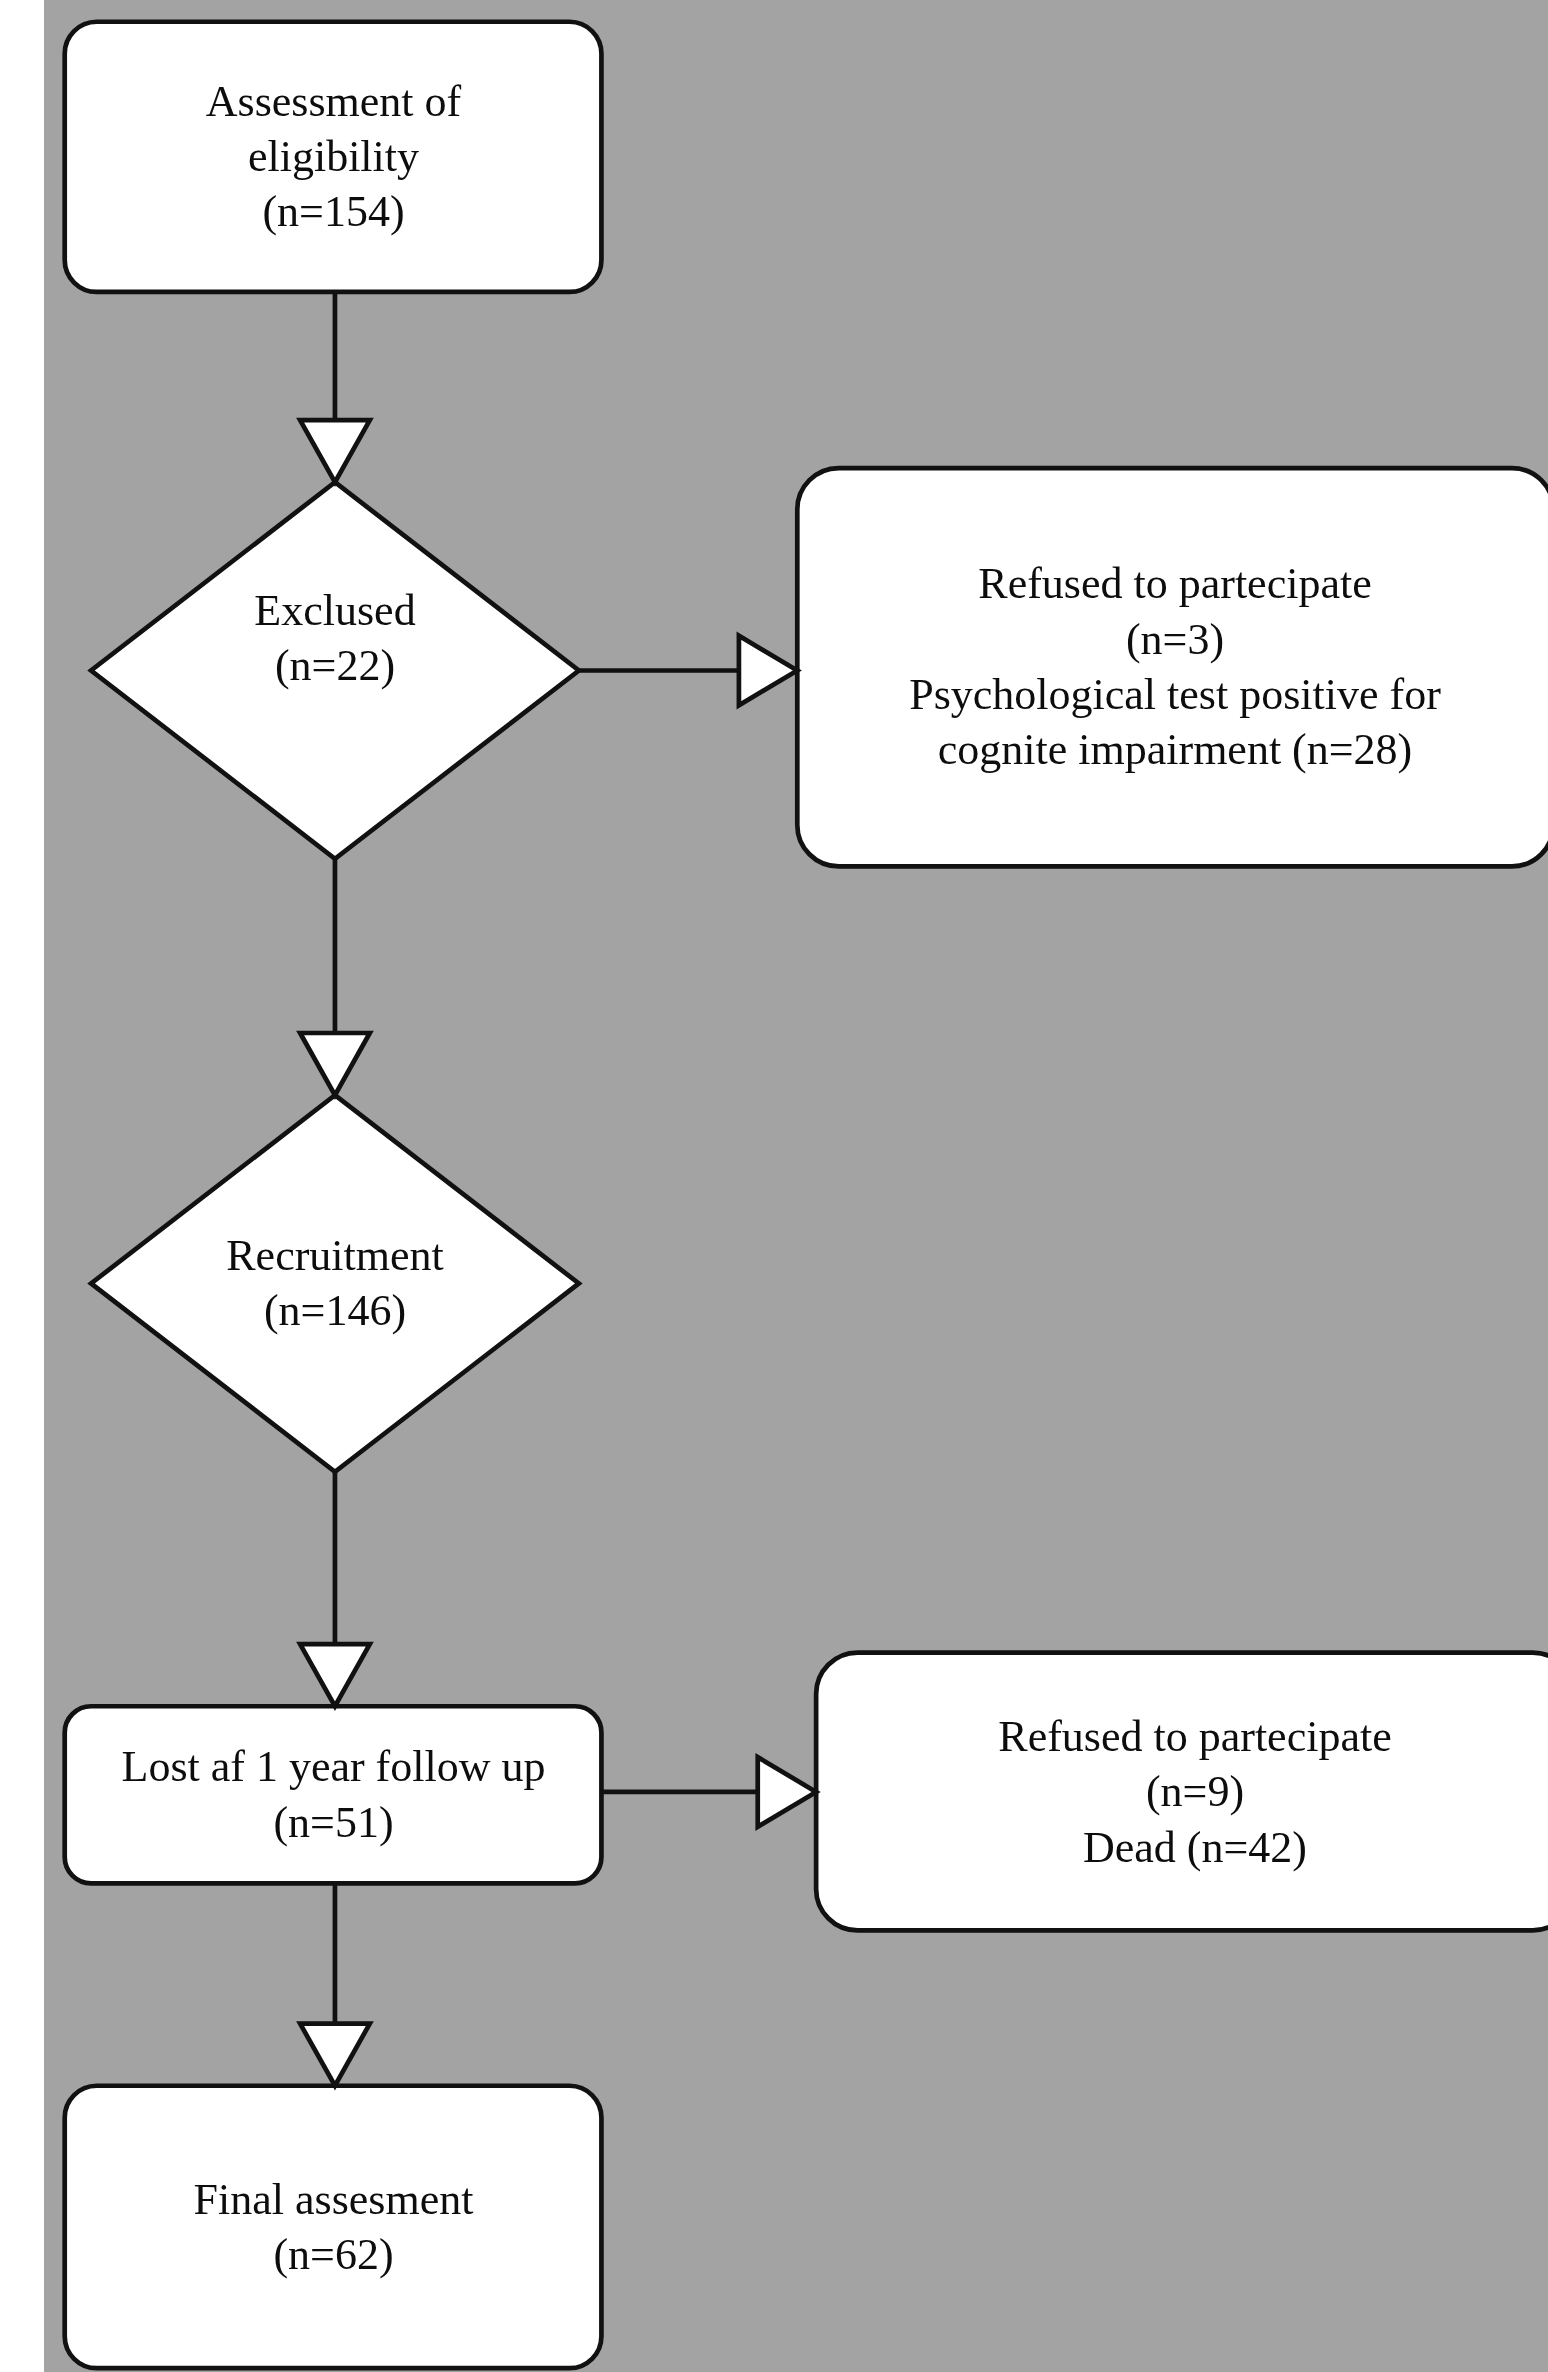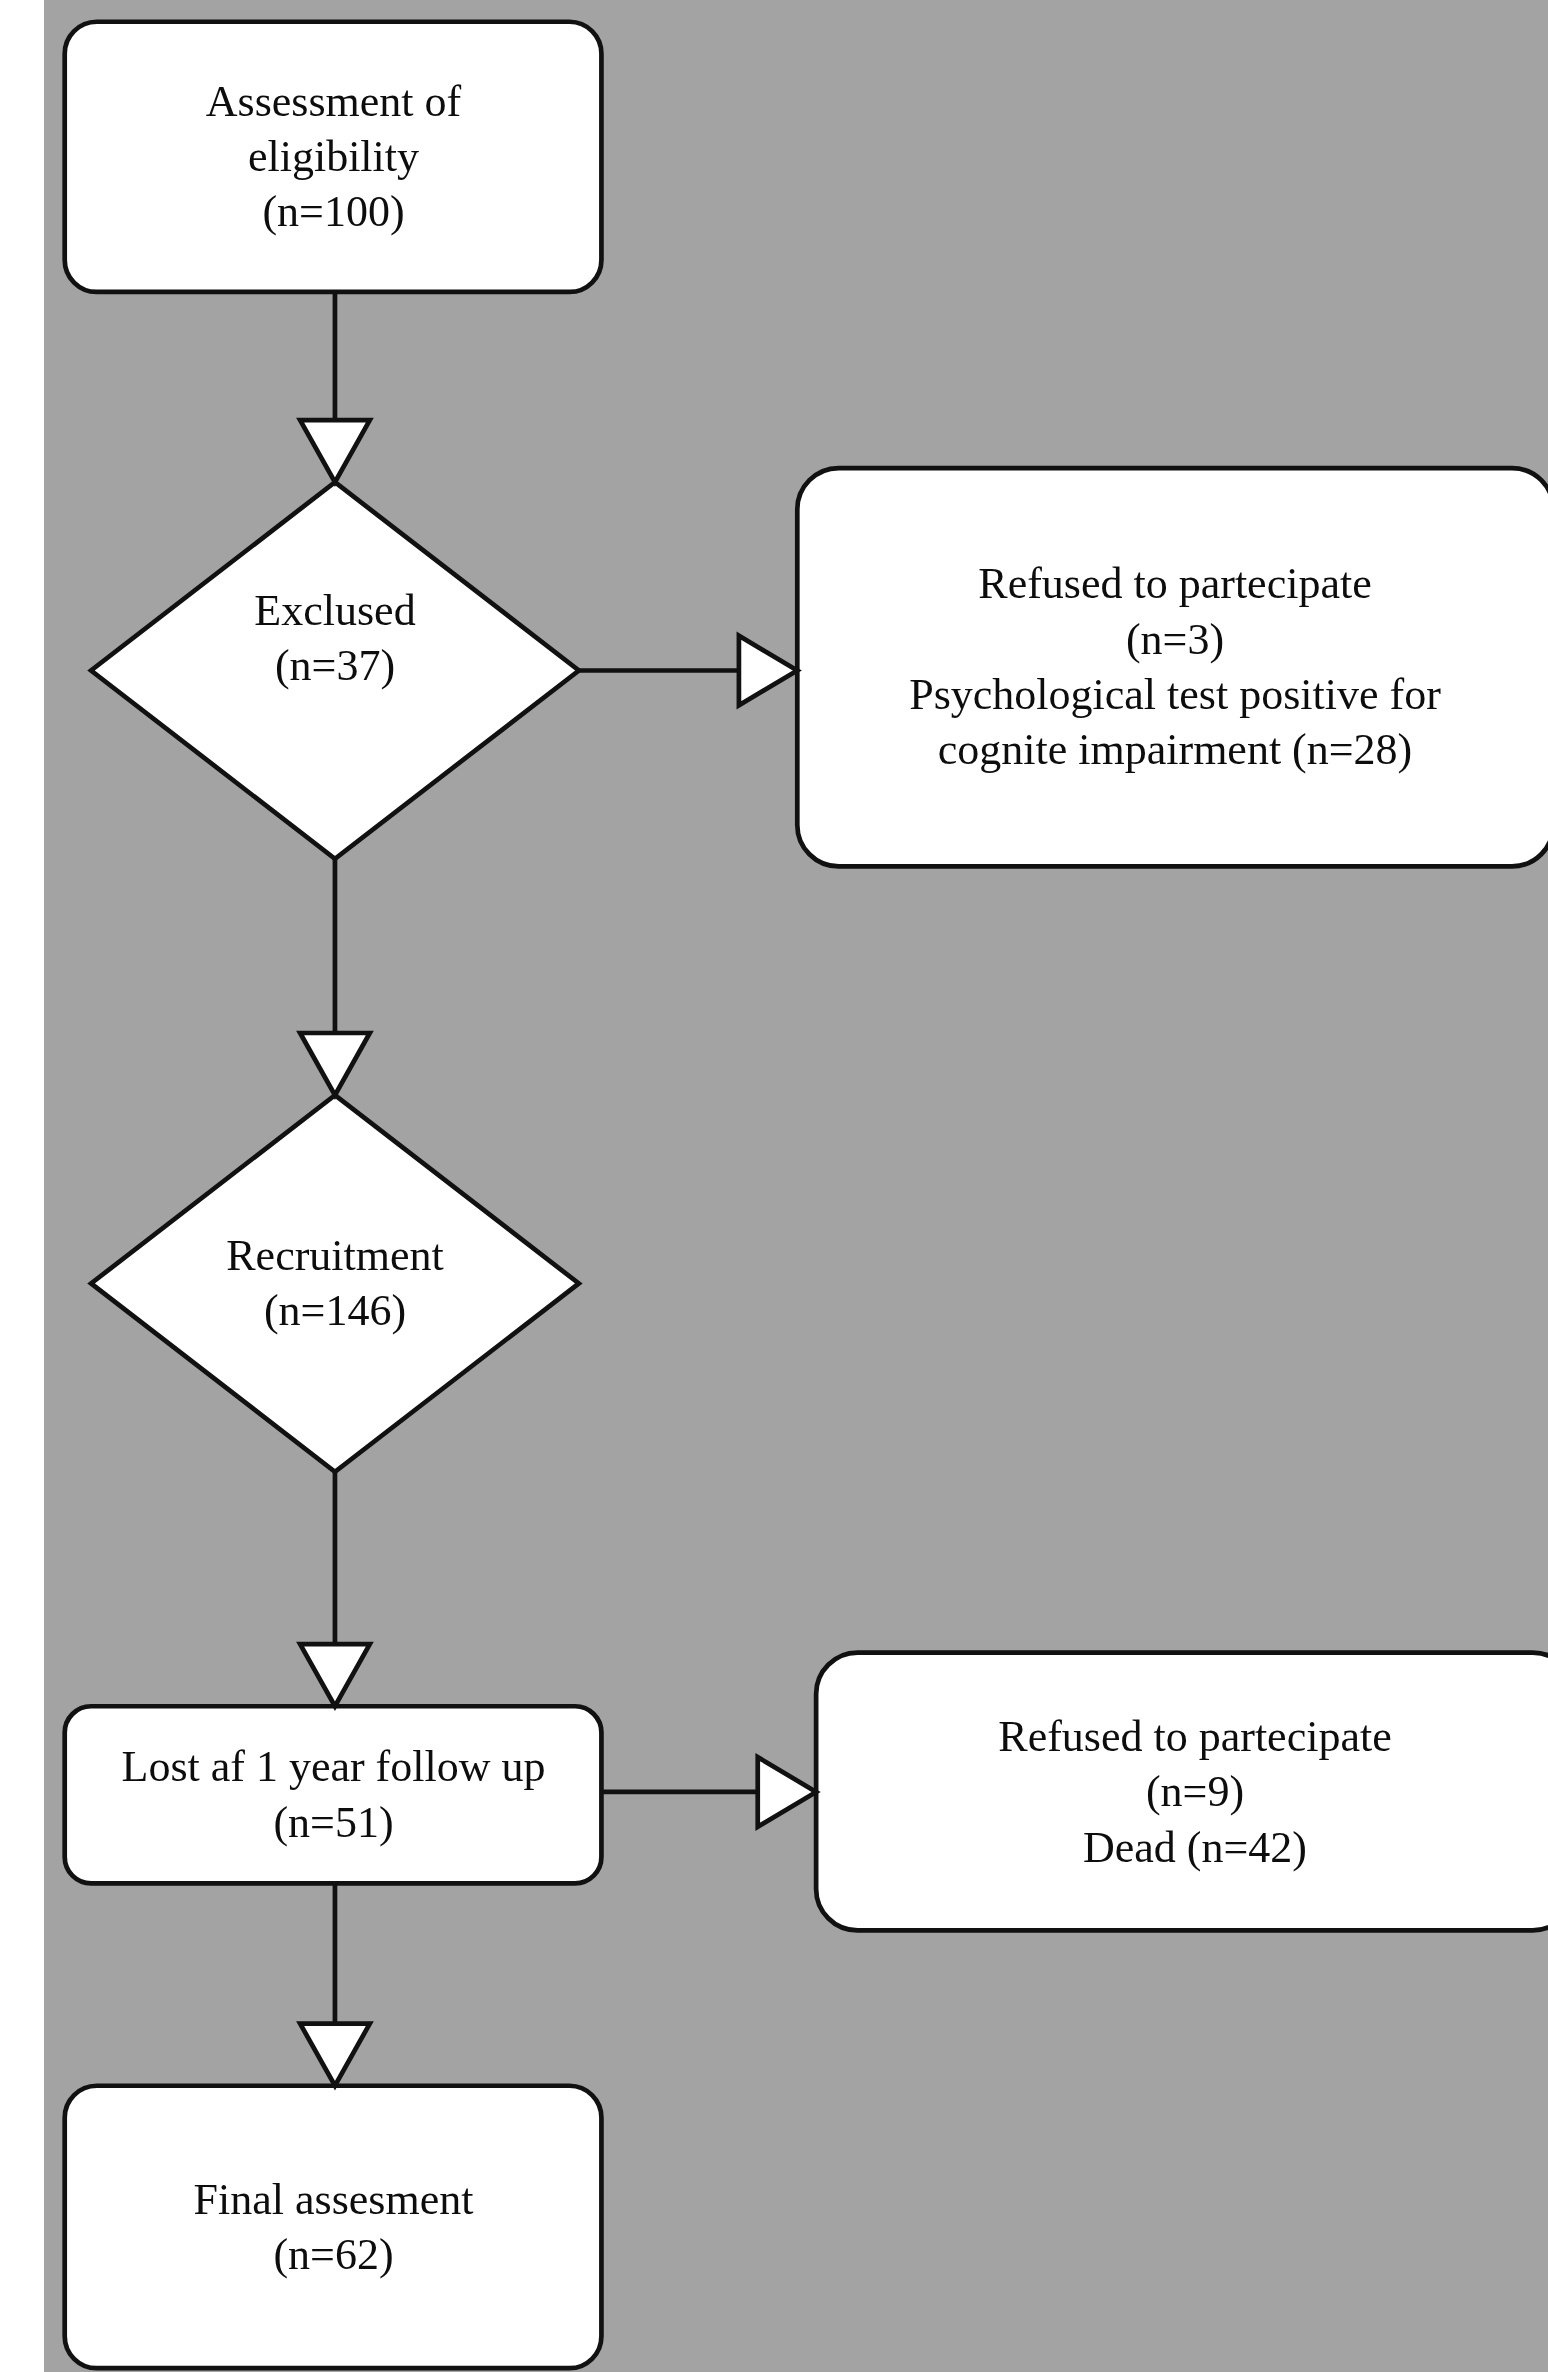--- a/index.html
+++ b/index.html
@@ -102,26 +102,26 @@
     <line class="connector-line" x1="592" y1="1903" x2="758" y2="1903"></line>
     <polygon class="arrow-head" points="758,1866 758,1940 820,1903"></polygon>
 
     <line class="connector-line" x1="309" y1="2000" x2="309" y2="2149"></line>
     <polygon class="arrow-head" points="272,2149 346,2149 309,2215"></polygon>
   </svg>
 
   <div class="node-text" style="left:21px; top:21.7px; width:537px; height:270px;">
     <span>Assessment of</span>
     <span>eligibility</span>
-    <span>(n=100)</span>
+    <span>(n=154)</span>
   </div>
 
   <div class="node-text" style="left:47px; top:544px; width:488px; height:188px;justify-content:center;">
     <span>Exclused</span>
-    <span>(n=37)</span>
+    <span>(n=22)</span>
   </div>
 
   <div class="node-text" style="left:753px; top:468px; width:756px; height:398px;">
     <span>Refused to partecipate</span>
     <span>(n=3)</span>
     <span>Psychological test positive for</span>
     <span>cognite impairment (n=28)</span>
   </div>
 
   <div class="node-text" style="left:47px; top:1189px; width:488px; height:188px;">

